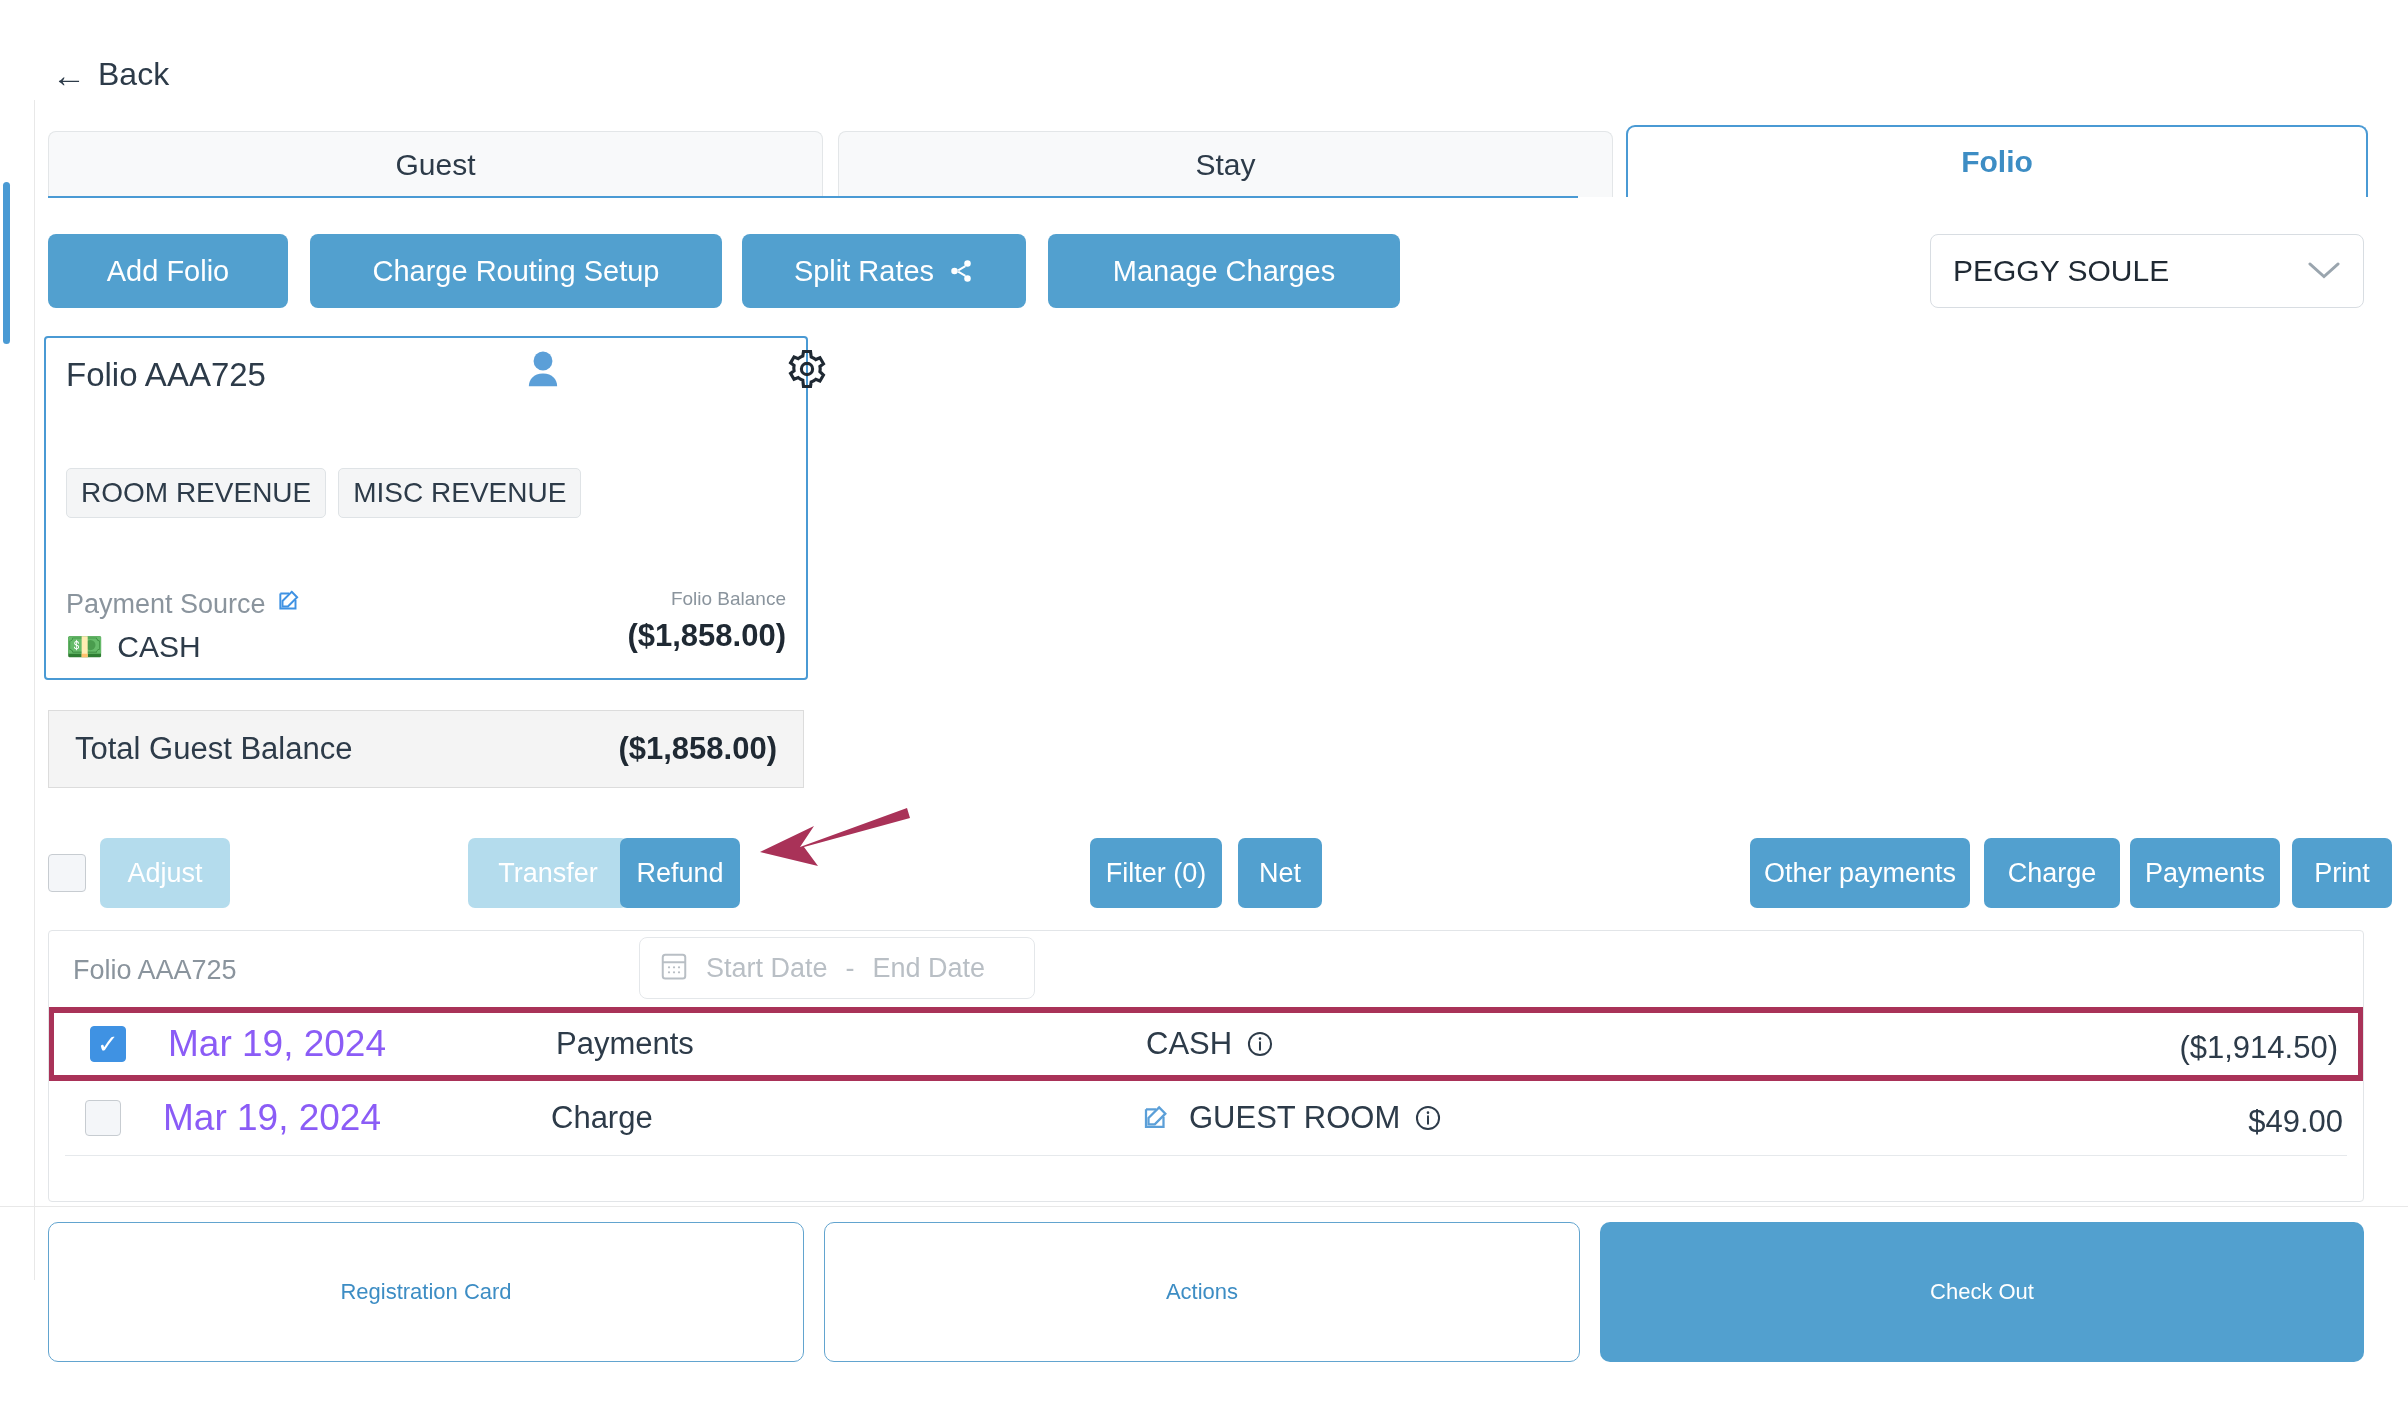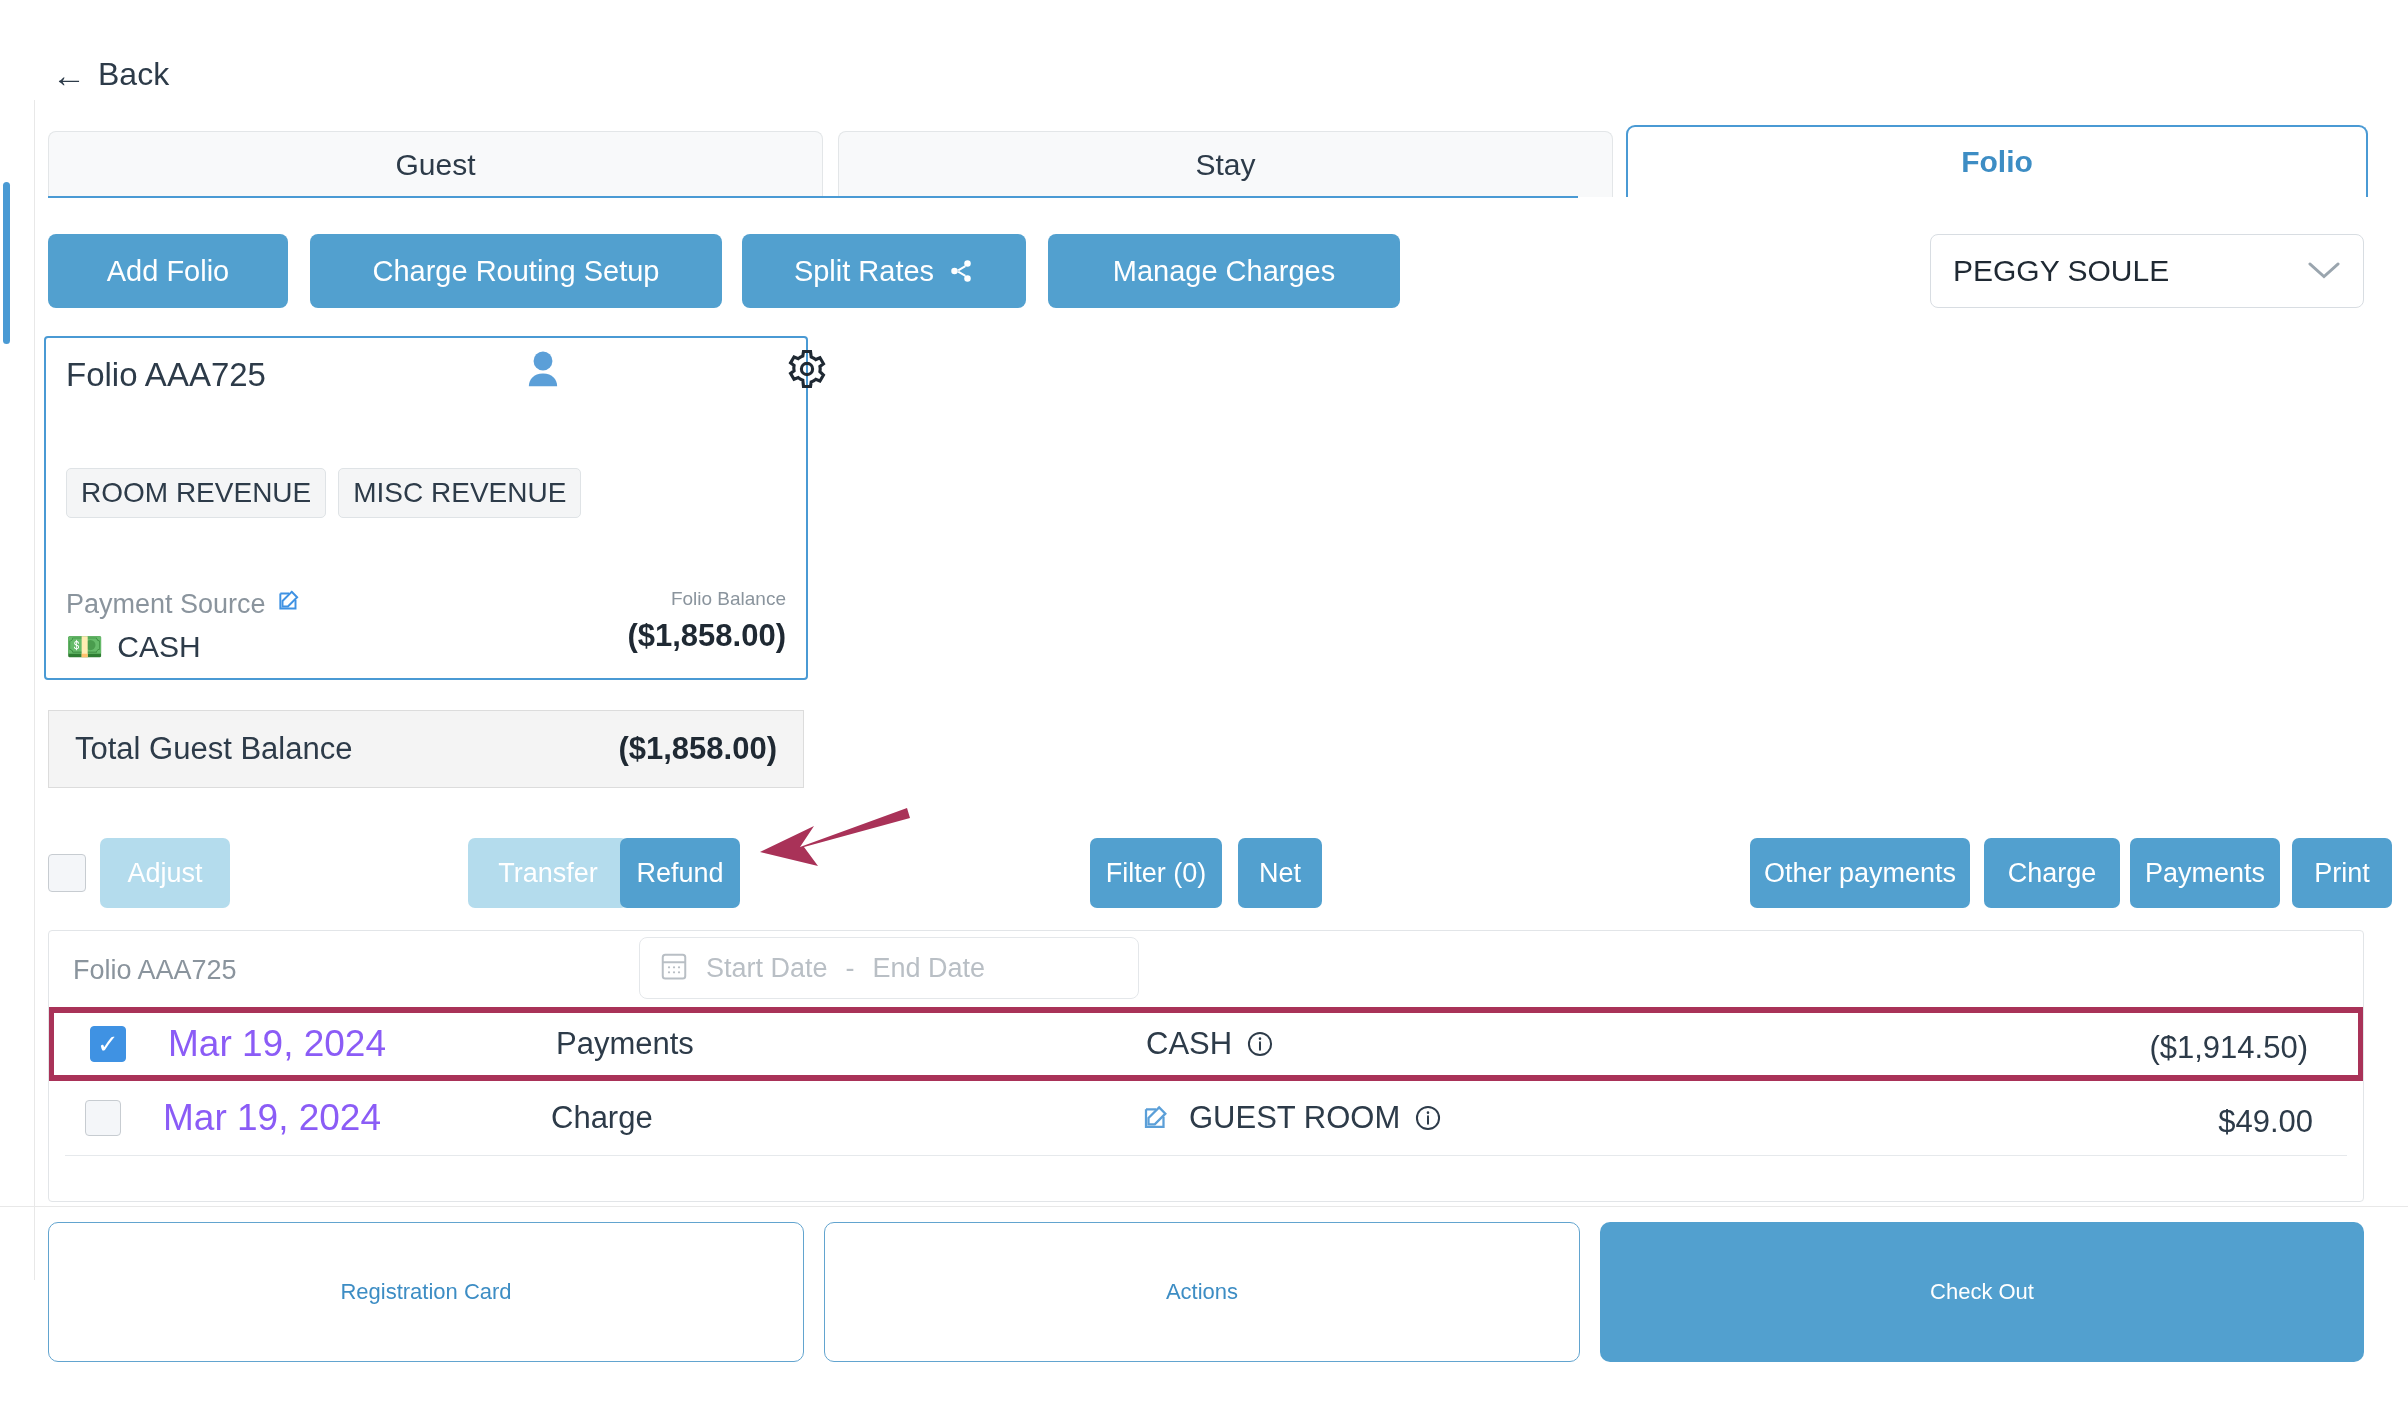--- a/index.html
+++ b/index.html
@@ -127,21 +127,21 @@
   .arrow-anno { position:absolute; left:752px; top:800px; pointer-events:none; }
 
   
   .table-panel {
     position:absolute; left:48px; top:930px; width:2316px; height:272px;
     border:1px solid #e2e5e8; border-radius:4px; background:#fff; overflow:hidden;
   }
   .table-head { position:relative; height:76px; }
   .th-folio { position:absolute; left:24px; top:24px; font-size:27px; color:#8a949d; }
   .date-range {
-    position:absolute; left:590px; top:6px; width:500px; height:62px;
+    position:absolute; left:590px; top:6px; width:396px; height:62px;
     border:1px solid #e4e7ea; border-radius:8px;
     display:flex; align-items:center; gap:18px; padding:0 20px;
     cursor:pointer;
   }
   .cal-ico { color:#b9bfc5; }
   .dr-text { font-size:27px; color:#b9bfc5; }
   .dr-dash { font-size:27px; color:#b9bfc5; }
 
   .row { position:relative; display:flex; align-items:center; height:74px; }
   .row-hl {
@@ -153,21 +153,21 @@
     border:1px solid #c7ccd1; background:#f4f6f9; cursor:pointer;
     display:flex; align-items:center; justify-content:center; flex:none;
   }
   .cbox.checked { background:#3f92e3; border-color:#3f92e3; }
   .cbox.checked::after {
     content:"✓"; color:#fff; font-size:26px; line-height:1;
   }
   .c-date   { width:430px; font-size:37px; color:#8b5cf6; padding-left:42px; }
   .c-type   { width:590px; font-size:31px; color:#2d3b49; }
   .c-src    { flex:1; font-size:31px; color:#2d3b49; display:flex; align-items:center; gap:14px; }
-  .c-amt    { width:360px; text-align:right; font-size:31px; color:#2d3b49; padding-right:50px;margin-top:8px; }
+  .c-amt    { width:360px; text-align:right; font-size:31px; color:#2d3b49; padding-right:20px;margin-top:8px; }
   .info-ico { display:inline-flex; }
   .edit-ico { display:inline-flex; margin-right:4px; cursor:pointer; }
   .row-sep { height:1px; background:#e6e9ec; margin:0 16px; }
   .cb-wrap { width:72px; display:flex; justify-content:flex-end; flex:none; }
 
   
   .footer { position:absolute; left:0; top:1222px; width:2408px; height:140px; }
   .fbtn {
     position:absolute; top:0; height:140px;
     display:flex; align-items:center; justify-content:center;

